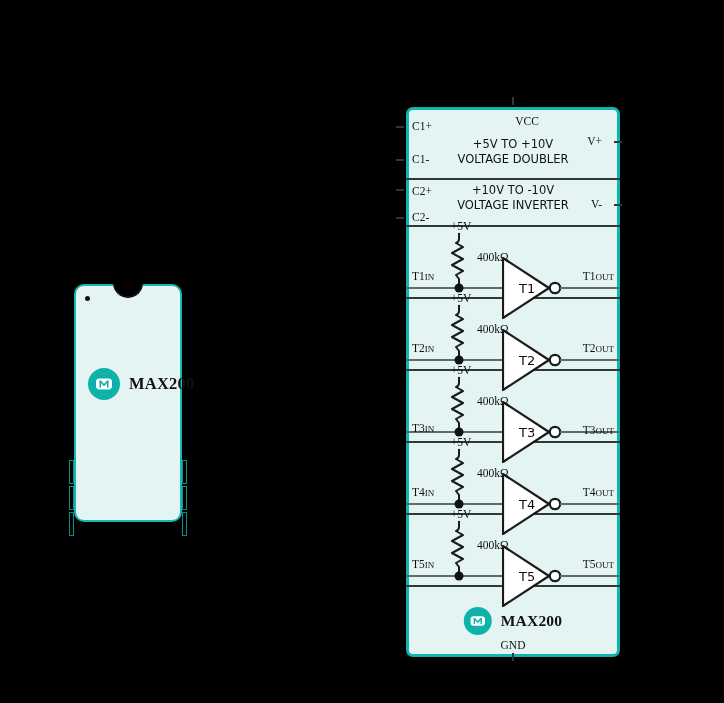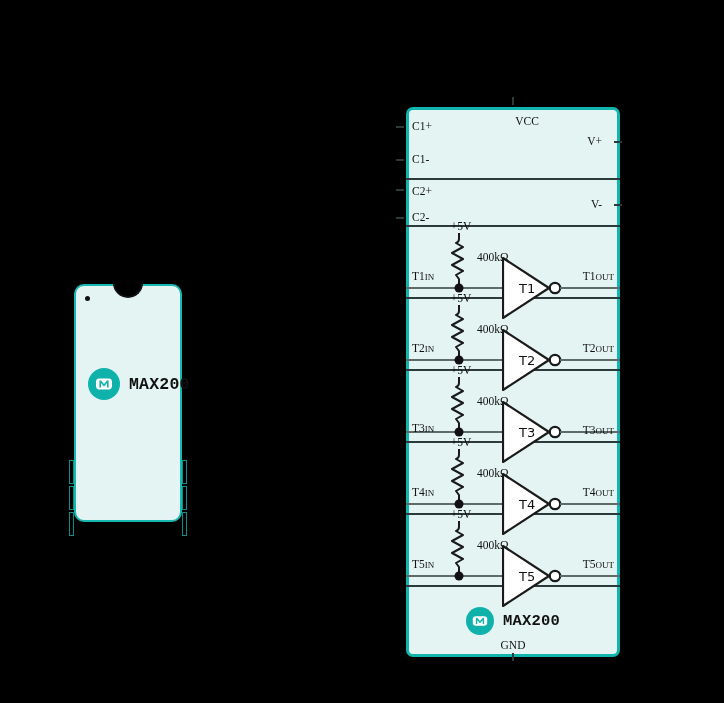--- a/index.html
+++ b/index.html
@@ -22,21 +22,21 @@
   .pkg-tab.l{left:-5px;} .pkg-tab.r{right:-5px;}
   .pkg-tab.t1{top:176px;} .pkg-tab.t2{top:202px;} .pkg-tab.t3{top:228px;}
 
   
   .logo-row{position:absolute;display:flex;align-items:center;gap:9px;}
   #pkg-logo{left:14px;top:84px;}
   .logo-mark{width:32px;height:32px;border-radius:50%;background:#0fb2ab;
              display:flex;align-items:center;justify-content:center;flex:0 0 auto;}
   .logo-mark svg{display:block;}
   .logo-text{font-size:16.5px;font-weight:bold;color:#111;letter-spacing:.2px;
-             font-family:Liberation Mono, monospace;}
+             font-family:Liberation Serif, serif;}
   #chip-logo .logo-mark{width:28px;height:28px;}
   #chip-logo .logo-text{font-size:15.5px;}
 
   
   #chip{position:absolute;left:406px;top:107px;width:214px;height:550px;}
   .chip-body{position:absolute;inset:0;background:#e4f4f2;
              border:3px solid #10b5ad;border-radius:7px;box-sizing:border-box;}
   .divider{position:absolute;left:0;right:0;height:1.6px;background:#2d3a3a;}
 
   .pin-stub{position:absolute;background:#2d3a3a;}
@@ -115,21 +115,29 @@
 
     <div class="pin-stub h" style="left:-10px;top:110px"></div>
     <div class="lbl" style="left:6px;top:105px">C2-</div>
 
     <div class="pin-stub h" style="left:208px;top:34px"></div>
     <div class="lbl" style="left:196px;top:29px;transform:translateX(-100%)">V+</div>
 
     <div class="pin-stub h" style="left:208px;top:97px"></div>
     <div class="lbl" style="left:196px;top:92px;transform:translateX(-100%)">V-</div>
 
-
+    <div class="block-text" style="left:107px;top:30px;transform:translateX(-50%)">
+      <div>+5V TO +10V</div>
+      <div>VOLTAGE DOUBLER</div>
+    </div>
+
+    <div class="block-text" style="left:107px;top:76px;transform:translateX(-50%)">
+      <div>+10V TO -10V</div>
+      <div>VOLTAGE INVERTER</div>
+    </div>
 
     <div id="tx-container">
         <div style="position: absolute; left: 0px; top: 0px; width: 100%; height: 100%;">
 
     <div class="lbl ctr" style="left:55px;top:114px">+5V</div>
 
     <svg style="position:absolute;left:39px;top:126px" width="30" height="58">
       <path d="M14 0 V6 Q14 9 11 10" stroke="#1a1a1a" stroke-width="2" fill="none"></path>
       <path d="M11 10 L18 14 L7 20 L18 26 L7 32 L18 38 L11 42 L14 46 V58" stroke="#1a1a1a" stroke-width="2" fill="none" stroke-linejoin="round" stroke-linecap="round"></path>
     </svg>

